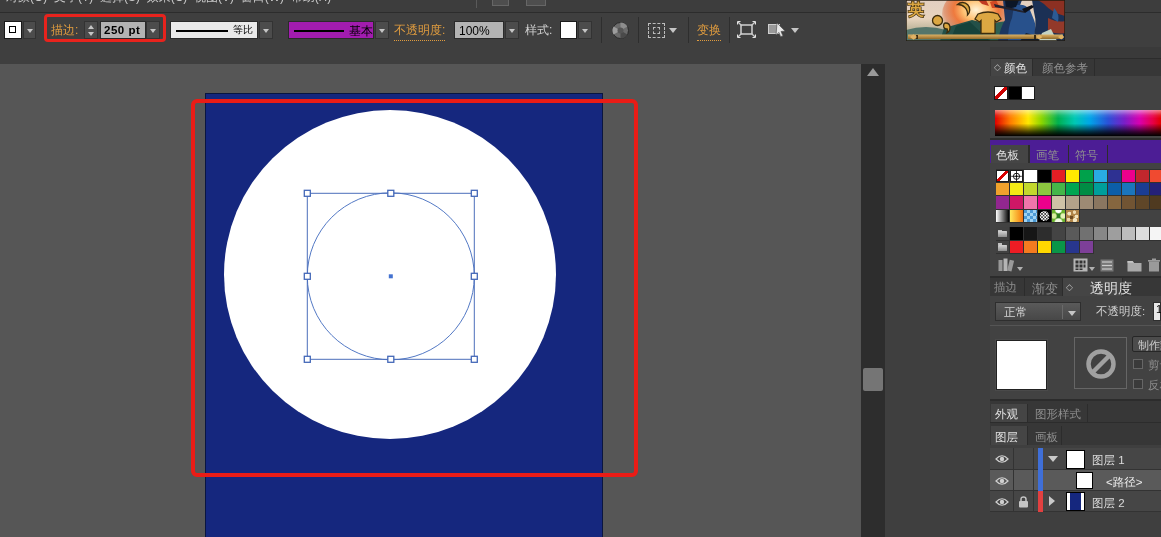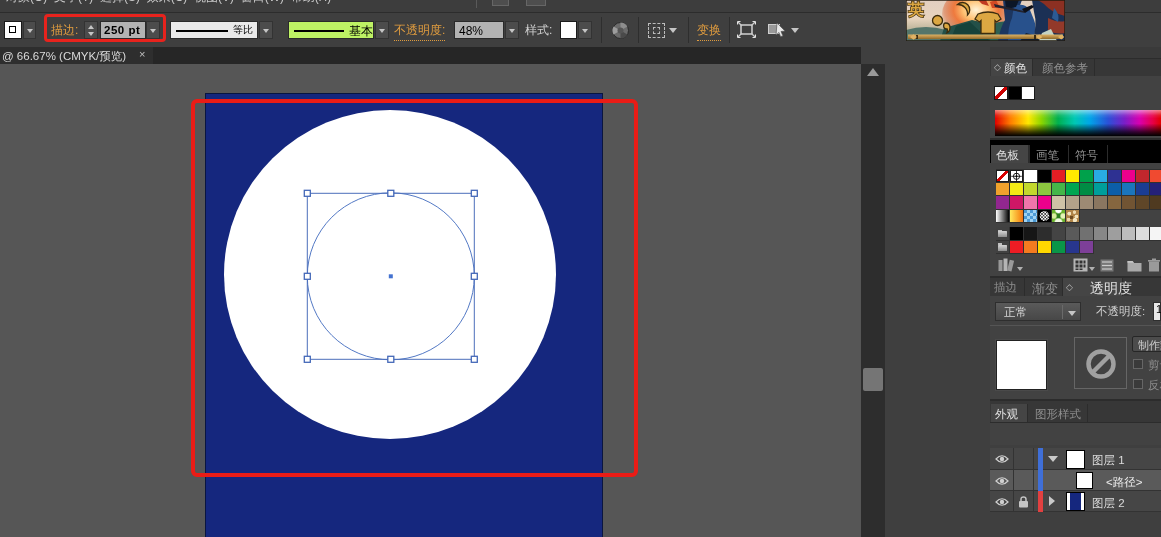--- a/index.html
+++ b/index.html
@@ -50,30 +50,30 @@
     <div class="abs" style="left:44px;top:0px;width:122px;height:28px;border:3.5px solid #e8231d;border-radius:4px;"></div>
 
     <div class="abs" style="left:170px;top:7px;width:88px;height:18px;background:#e9e9e9;border:1px solid #2a2a2a;">
       <div class="abs" style="left:5px;top:8px;width:52px;height:2px;background:#000;"></div>
       <div class="abs" style="left:62px;top:1px;font-size:10px;color:#000;">等比</div>
     </div>
     <div class="abs" style="left:259px;top:7px;width:14px;height:18px;background:#4c4c4c;border:1px solid #333;">
       <div class="abs" style="left:3px;top:7px;width:0;height:0;border-left:3.5px solid transparent;border-right:3.5px solid transparent;border-top:4px solid #c5c5c5;"></div>
     </div>
 
-    <div class="abs" style="left:288px;top:7px;width:86px;height:18px;background:#bef264;border:1px solid #2a2a2a;">
+    <div class="abs" style="left:288px;top:7px;width:86px;height:18px;background:#a21caf;border:1px solid #2a2a2a;">
       <div class="abs" style="left:5px;top:8px;width:50px;height:2px;background:#000;"></div>
       <div class="abs" style="left:60px;top:1px;font-size:12px;color:#000;">基本</div>
     </div>
     <div class="abs" style="left:375px;top:7px;width:14px;height:18px;background:#4c4c4c;border:1px solid #333;">
       <div class="abs" style="left:3px;top:7px;width:0;height:0;border-left:3.5px solid transparent;border-right:3.5px solid transparent;border-top:4px solid #c5c5c5;"></div>
     </div>
 
     <div class="abs orange" style="left:394px;top:8px;font-size:12px;border-bottom:1px dotted #e09c3f;padding-bottom:1px;">不透明度:</div>
-    <div class="abs" style="left:454px;top:7px;width:50px;height:18px;background:#b3b3b3;border:1px solid #2a2a2a;color:#000;font-size:12px;padding:2px 0 0 4px;">48%</div>
+    <div class="abs" style="left:454px;top:7px;width:50px;height:18px;background:#b3b3b3;border:1px solid #2a2a2a;color:#000;font-size:12px;padding:2px 0 0 4px;">100%</div>
     <div class="abs" style="left:505px;top:7px;width:14px;height:18px;background:#4c4c4c;border:1px solid #333;">
       <div class="abs" style="left:3px;top:7px;width:0;height:0;border-left:3.5px solid transparent;border-right:3.5px solid transparent;border-top:4px solid #c5c5c5;"></div>
     </div>
 
     <div class="abs" style="left:525px;top:8px;font-size:12px;color:#cfcfcf;">样式:</div>
     <div class="abs" style="left:560px;top:7px;width:17px;height:18px;background:#fdfdfd;border:1px solid #1a1a1a;"></div>
     <div class="abs" style="left:578px;top:7px;width:14px;height:18px;background:#4c4c4c;border:1px solid #333;">
       <div class="abs" style="left:3px;top:7px;width:0;height:0;border-left:3.5px solid transparent;border-right:3.5px solid transparent;border-top:4px solid #c5c5c5;"></div>
     </div>
     <div class="abs" style="left:601px;top:3px;width:1px;height:26px;background:#2e2e2e;"></div>
@@ -103,25 +103,20 @@
       <path d="M0.5 0.5 l3 0 m-3 0 l0 3 M18.5 0.5 l-3 0 m3 0 l0 3 M0.5 16.5 l3 0 m-3 0 l0 -3 M18.5 16.5 l-3 0 m3 0 l0 -3" stroke="#e2e2e2" stroke-width="1.2"></path>
     </svg>
 
     <svg class="abs" style="left:768px;top:8px;" width="19" height="15" viewBox="0 0 19 15">
       <rect x="0.5" y="2.5" width="11" height="9" fill="#9a9a9a" stroke="#cfcfcf"></rect>
       <path d="M9 1 L17 9 L13 9.5 L15 14 L12.5 14.5 L11 10.5 L8 13 Z" fill="#e8e8e8" stroke="#555" stroke-width="0.7"></path>
     </svg>
     <div class="abs" style="left:791px;top:14px;width:0;height:0;border-left:4.5px solid transparent;border-right:4.5px solid transparent;border-top:5.5px solid #c5c5c5;"></div>
   </div>
 
-  <div class="abs" id="tabstrip" style="left:0;top:47px;width:861px;height:17px;background:#262626;">
-    <div class="abs" style="left:0;top:0;width:153px;height:17px;background:#2e2e2e;"></div>
-    <div class="abs" style="left:2px;top:2px;font-size:11.5px;color:#dadada;white-space:nowrap;">@ 66.67% (CMYK/预览)</div>
-    <div class="abs" style="left:139px;top:1px;font-size:11px;color:#c0c0c0;">×</div>
-  </div>
 
   <div class="abs" id="canvas" style="left:0;top:64px;width:861px;height:473px;background:#565656;overflow:hidden;">
 
     <div class="abs" style="left:205px;top:29px;width:398px;height:444px;background:#15277e;border:1px solid #0a1540;border-bottom:none;"></div>
 
     <div class="abs" style="left:224px;top:46px;width:332px;height:329px;background:#fff;border-radius:50%;"></div>
 
     <svg class="abs" style="left:280px;top:110px;" width="220" height="270" viewBox="0 0 220 270">
       <circle cx="110.8" cy="102.3" r="83.5" fill="none" stroke="#5379c5" stroke-width="1"></circle>
       <rect x="27.3" y="19.3" width="167" height="166" fill="none" stroke="#4b6fbb" stroke-width="1"></rect>
@@ -163,21 +158,21 @@
       <div class="abs" style="left:4px;top:10px;width:14px;height:14px;border:1.5px solid #1a1a1a;background:linear-gradient(to bottom right,#fff 41%,#cc0000 41%,#cc0000 59%,#fff 59%);"></div>
       <div class="abs" style="left:17.5px;top:10px;width:14px;height:14px;border:1.5px solid #1a1a1a;background:#000;"></div>
       <div class="abs" style="left:30.5px;top:10px;width:14px;height:14px;border:1.5px solid #1a1a1a;background:#fff;"></div>
 
       <div class="abs" style="left:5px;top:34px;width:166px;height:26px;background:
         linear-gradient(to bottom, rgba(255,255,255,0.5) 0%, rgba(255,255,255,0.1) 20%, rgba(255,255,255,0) 32%, rgba(0,0,0,0) 52%, rgba(0,0,0,0.72) 84%, #000 100%),
         linear-gradient(to right, #e10000, #ff7a00 9%, #ffe800 20%, #8cd600 28%, #00b050 38%, #00c8b4 48%, #00a6e8 57%, #2a52d8 68%, #7a1fc8 78%, #d800b0 87%, #e80048 95%, #e10000 100%);"></div>
     </div>
     <div class="abs" style="left:0;top:91px;width:171px;height:2px;background:#2c2c2c;"></div>
 
-    <div class="abs" style="left:0;top:93px;width:171px;height:23px;background:#000000;">
+    <div class="abs" style="left:0;top:93px;width:171px;height:23px;background:#4c1d95;">
       <div class="abs" style="left:1px;top:5px;width:38px;height:18px;background:#454545;border-right:1px solid #2c2c2c;"></div>
       <div class="abs" style="left:6px;top:8px;font-size:11.5px;color:#e0e0e0;">色板</div>
       <div class="abs" style="left:46px;top:8px;font-size:11.5px;color:#8f8f8f;">画笔</div>
       <div class="abs" style="left:39px;top:5px;width:1px;height:18px;background:#2c2c2c;"></div>
       <div class="abs" style="left:78px;top:5px;width:1px;height:18px;background:#2c2c2c;"></div>
       <div class="abs" style="left:85px;top:8px;font-size:11.5px;color:#8f8f8f;">符号</div>
       <div class="abs" style="left:117px;top:5px;width:1px;height:18px;background:#2c2c2c;"></div>
     </div>
     <div class="abs" id="swgrid" style="left:0;top:116px;width:171px;height:114px;background:#424242;">
       <div class="swrow" style="top:6px;">
@@ -340,20 +335,26 @@
     <div class="abs" style="left:0;top:352px;width:171px;height:2px;background:#2c2c2c;"></div>
 
     <div class="abs" style="left:0;top:354px;width:171px;height:21px;background:#373737;">
       <div class="abs" style="left:1px;top:3px;width:37px;height:18px;background:#454545;border-right:1px solid #2c2c2c;"></div>
       <div class="abs" style="left:5px;top:6px;font-size:11.5px;color:#e0e0e0;">外观</div>
       <div class="abs" style="left:45px;top:6px;font-size:11.5px;color:#8f8f8f;">图形样式</div>
       <div class="abs" style="left:97px;top:3px;width:1px;height:18px;background:#2c2c2c;"></div>
     </div>
     <div class="abs" style="left:0;top:375px;width:171px;height:1px;background:#2c2c2c;"></div>
 
+    <div class="abs" style="left:0;top:376px;width:171px;height:22px;background:#373737;">
+      <div class="abs" style="left:1px;top:3px;width:37px;height:19px;background:#454545;border-right:1px solid #2c2c2c;"></div>
+      <div class="abs" style="left:5px;top:7px;font-size:11.5px;color:#e0e0e0;">图层</div>
+      <div class="abs" style="left:45px;top:7px;font-size:11.5px;color:#8f8f8f;">画板</div>
+      <div class="abs" style="left:71px;top:3px;width:1px;height:19px;background:#2c2c2c;"></div>
+    </div>
     <div class="abs" id="layers" style="left:0;top:398px;width:171px;height:92px;background:#3f3f3f;">
 
       <div class="abs" style="left:0;top:3px;width:171px;height:22px;background:#464646;border-bottom:1px solid #333;"></div>
       <div class="abs" style="left:0;top:25px;width:171px;height:21px;background:#5a5a5a;border-bottom:1px solid #333;"></div>
       <div class="abs" style="left:0;top:46px;width:171px;height:21px;background:#464646;border-bottom:1px solid #333;"></div>
 
       <div class="abs" style="left:23px;top:3px;width:1px;height:64px;background:#333;"></div>
       <div class="abs" style="left:43px;top:3px;width:1px;height:64px;background:#333;"></div>
 
       <svg class="abs eye" style="left:5px;top:9px;" width="14" height="10" viewBox="0 0 14 10">

